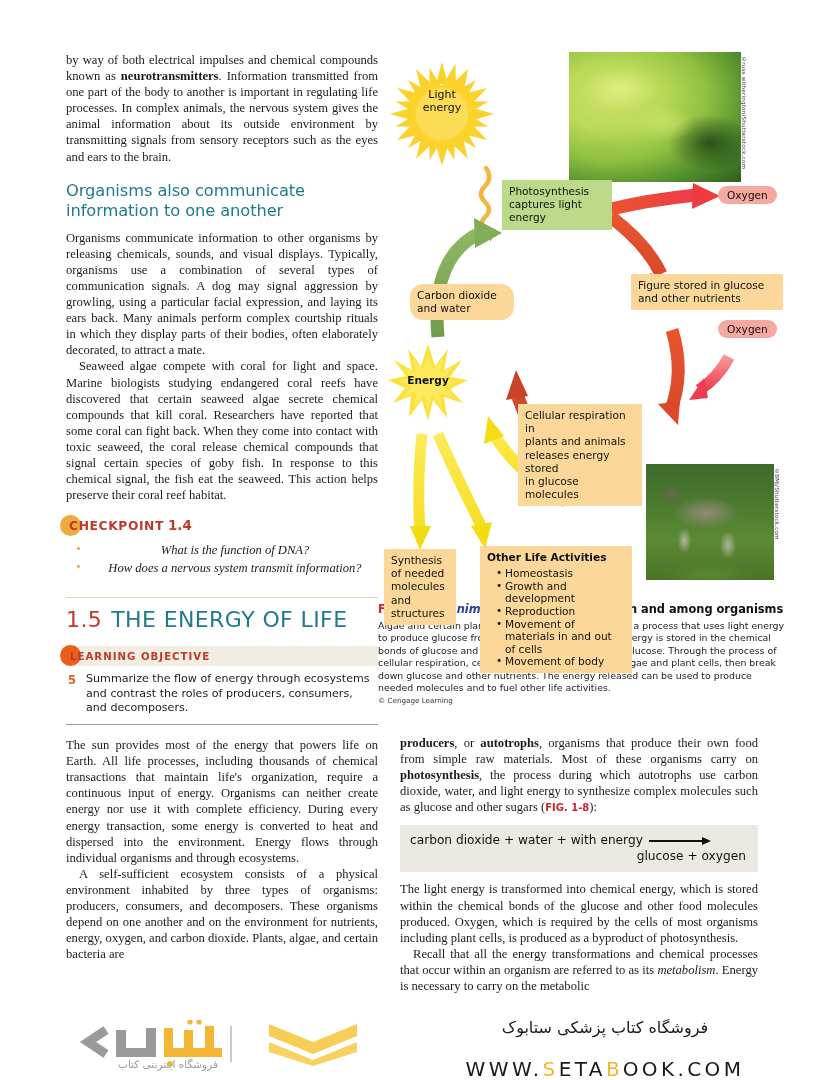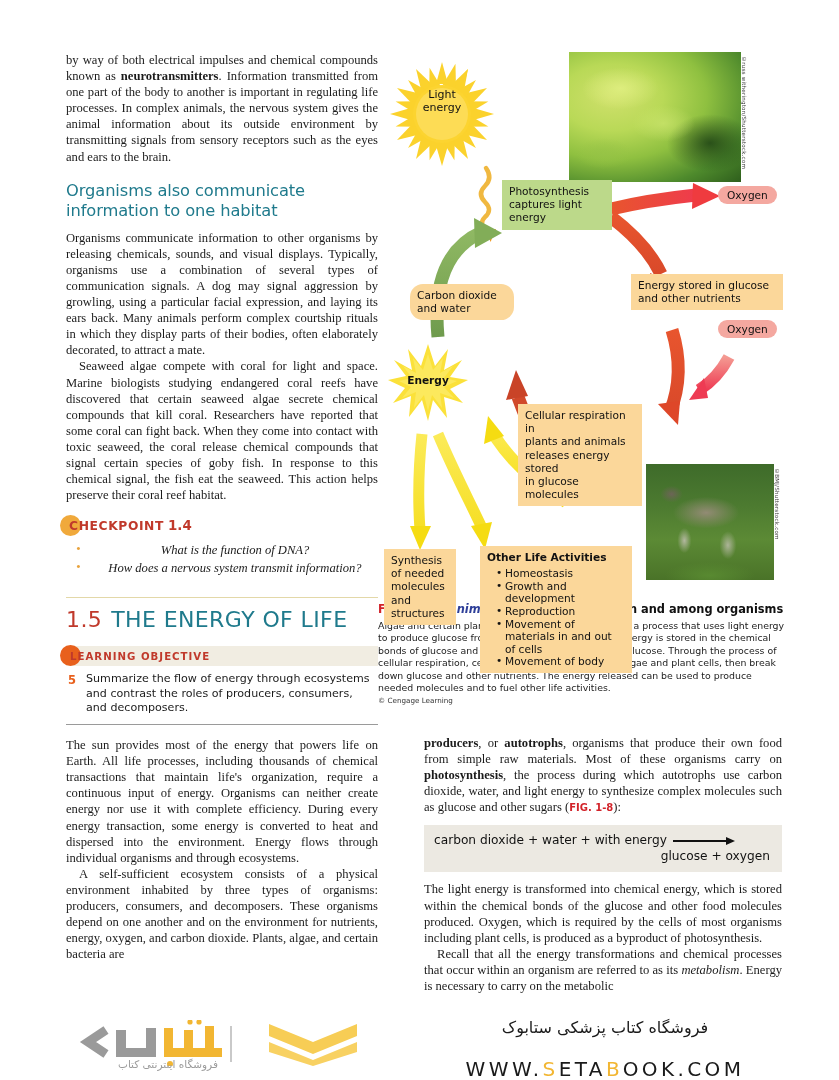--- a/index.html
+++ b/index.html
@@ -96,21 +96,21 @@
   }
   .cap-title .figno { color:#d2232a; font-weight:bold; }
   .cap-title .anim { color:#2e3f99; font-style:italic; font-weight:bold; margin:0 4px; }
   .cap-title .ttl { color:#111; font-weight:bold; }
   .cap-body {
     font-family:"DejaVu Sans", sans-serif; font-size:9.4px; line-height:12.4px; color:#222;
   }
   .cap-credit { font-family:"DejaVu Sans", sans-serif; font-size:7.2px; color:#333; margin-top:2px;}
 
   
-  .col-right-text { position:absolute; left:424px; top:735px; width:358px; }
+  .col-right-text { position:absolute; left:400px; top:735px; width:358px; }
   .eqbox {
     background:#ece9e2; padding:8px 10px 9px 10px; margin:9px 0 9px 0;
     width:358px;
   }
   .eq-line1 { font-family:"DejaVu Sans", sans-serif; font-size:12.2px; color:#111; display:flex; align-items:center; gap:6px;}
   .eq-arrow { display:inline-block; width:62px; height:10px; position:relative; }
   .eq-arrow:before { content:""; position:absolute; left:0; top:5px; width:55px; height:1.6px; background:#111; }
   .eq-arrow:after { content:""; position:absolute; right:0; top:1.2px; border-left:9px solid #111; border-top:4.6px solid transparent; border-bottom:4.6px solid transparent; }
   .eq-line2 { font-family:"DejaVu Sans", sans-serif; font-size:12.2px; color:#111; text-align:right; padding-right:2px; margin-top:2px;}
 
@@ -180,21 +180,21 @@
 <body>
 
 <div class="page">
 
   <div class="col-left">
 
     <p class="body"><span>by way of both electrical impulses and chemical compounds known as </span><b>neurotransmitters</b><span>. Information transmitted from one part of the body to another is important in regulating life processes. In complex animals, the nervous system gives the animal information about its outside environment by transmitting signals from sensory receptors such as the eyes and ears to the brain.</span></p>
 
     <h2 class="sub">
       <span class="l2">Organisms also communicate</span>
-      <span class="l2">information to one habitat</span>
+      <span class="l2">information to one another</span>
     </h2>
 
     <p class="body">Organisms communicate information to other organisms by releasing chemicals, sounds, and visual displays. Typically, organisms use a combination of several types of communication signals. A dog may signal aggression by growling, using a particular facial expression, and laying its ears back. Many animals perform complex courtship rituals in which they display parts of their bodies, often elaborately decorated, to attract a mate.</p>
     <p class="body indent">Seaweed algae compete with coral for light and space. Marine biologists studying endangered coral reefs have discovered that certain seaweed algae secrete chemical compounds that kill coral. Researchers have reported that some coral can fight back. When they come into contact with toxic seaweed, the coral release chemical compounds that signal certain species of goby fish. In response to this chemical signal, the fish eat the seaweed. This action helps preserve their coral reef habitat.</p>
 
     <div class="checkpoint">
       <div class="cp-head">
         <span class="cp-circle"></span>
         <span class="txt">C</span>
           <span class="txt" style="padding-left:0">HECKPOINT</span>
@@ -329,21 +329,21 @@
       <div class="credit-out" style="left:363px;top:4px;height:124px;">©russ witherington/Shutterstock.com</div>
 
       <div class="node n-green" style="left:124px;top:128px;width:110px;">
         <div>Photosynthesis</div>
         <div>captures light energy</div>
       </div>
 
       <div class="pill" style="left:340px;top:134px;">Oxygen</div>
 
       <div class="node n-orange" style="left:253px;top:222px;width:152px;">
-        <div>Energy stored in glucose</div>
+        <div>Figure stored in glucose</div>
         <div>and other nutrients</div>
       </div>
 
       <div class="pill" style="left:340px;top:268px;">Oxygen</div>
 
       <div class="node n-orange" style="left:32px;top:232px;width:104px;border-radius:13px;">
         <div>Carbon dioxide</div>
         <div>and water</div>
       </div>
 

